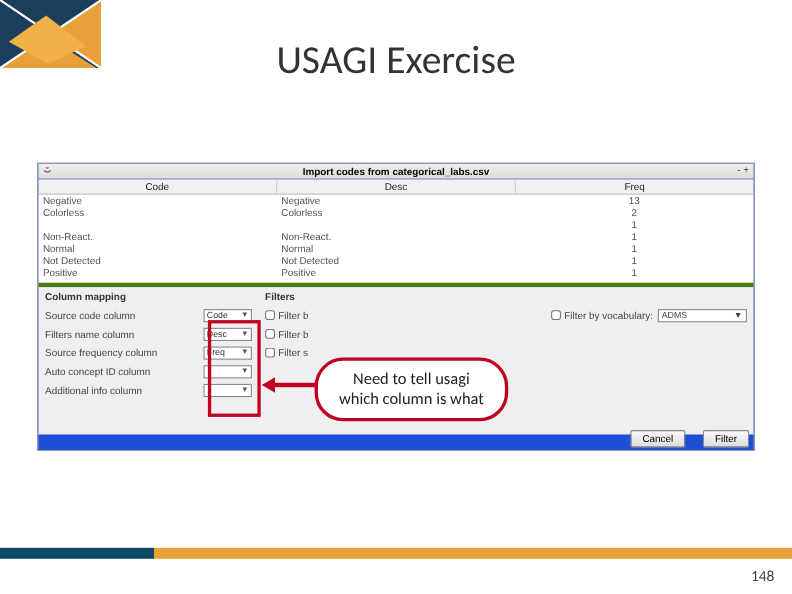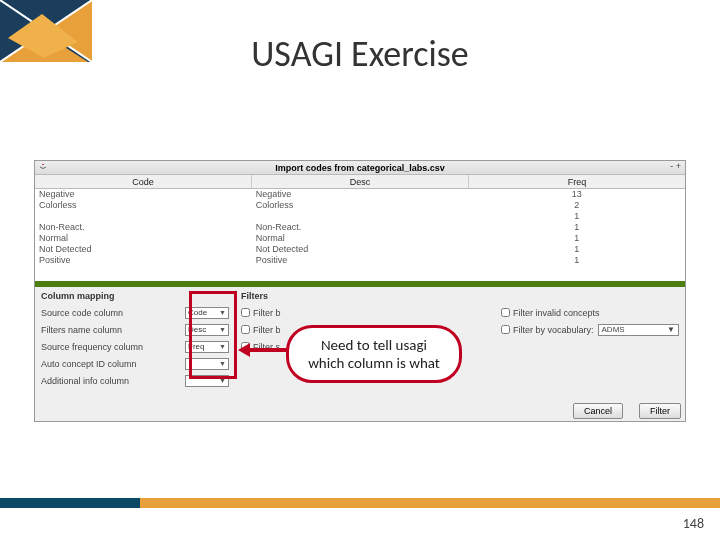--- a/index.html
+++ b/index.html
@@ -1,28 +1,28 @@
 <!DOCTYPE html>
 <html><head>
 <meta charset="utf-8">
 <style>
   * { box-sizing: border-box; margin: 0; padding: 0; }
   html, body { width: 720px; height: 540px; font-family: Arial, sans-serif; background: #fff; overflow: hidden; }
   .slide { position: relative; width: 720px; height: 540px; }
   .logo { position: absolute; top: 0; left: 0; width: 92px; height: 62px; }
   .title { position: absolute; top: 32px; left: 0; width: 720px; text-align: center; font-family: Calibri, Arial, sans-serif; font-size: 36px; color: #333; font-weight: 400; }
-  .app { position: absolute; left: 34px; top: 160px; width: 652px; height: 262px; border: 1px solid #999; background: #1d4ed8; font-size: 9px; }
+  .app { position: absolute; left: 34px; top: 148px; width: 652px; height: 262px; border: 1px solid #999; background: #1d4ed8; font-size: 9px; }
   .app-titlebar { height: 14px; background: linear-gradient(#eee,#ddd); border-bottom: 1px solid #bbb; display: flex; align-items: center; position: relative; }
   .app-titlebar .minmax { position: absolute; right: 4px; top: 0; font-size: 9px; color: #444; }
   .app-titlebar .cup { position: absolute; left: 3px; top: 1px; width: 10px; height: 10px; }
   .app-title { width: 100%; text-align: center; font-weight: bold; }
   .table-head { display: flex; height: 14px; background: #f0f0f0; border-bottom: 1px solid #bbb; }
   .th { flex: 1; text-align: center; border-right: 1px solid #ccc; line-height: 14px; color: #222; }
   .th:last-child { border-right: none; }
-  .table-body { background: #fff; height: 98px; border-bottom: 6px solid #4d7c0f; }
+  .table-body { background: #fff; height: 84px; border-bottom: 4px solid #4d7c0f; }
   .tr { display: flex; height: 11px; line-height: 11px; }
   .td { flex: 1; padding: 0 4px; color: #555; white-space: nowrap; overflow: hidden; }
   .td.r { text-align: center; }
   .lower { display: flex; height: 134px; background: #efefef; }
   .col { padding: 4px 6px; }
   .col.map { width: 200px; }
   .col.filters { flex: 1; position: relative; }
   .col.right { width: 190px; }
   .heading { font-weight: bold; margin-bottom: 4px; color: #333; }
   .maprow { display: flex; align-items: center; height: 15px; margin-bottom: 2px; }
@@ -162,24 +162,20 @@
           </div>
         <div class="filterrow">
             <input type="checkbox" style="">
             <span>Filter s</span>
           </div>
       </div>
       <div class="col right">
         <div style="height:14px"></div>
         <div class="filterrow">
             <input type="checkbox" style="">
-            <span>Filter invalid concepts</span>
-          </div>
-        <div class="filterrow">
-            <input type="checkbox" style="">
             <span>Filter by vocabulary:</span>
             <div class="longcombo">
               <span>ADMS</span>
               <span class="arr">▼</span>
             </div>
           </div>
       </div>
     </div>
     <div class="btnbar">
       <div class="btn">Cancel</div>

